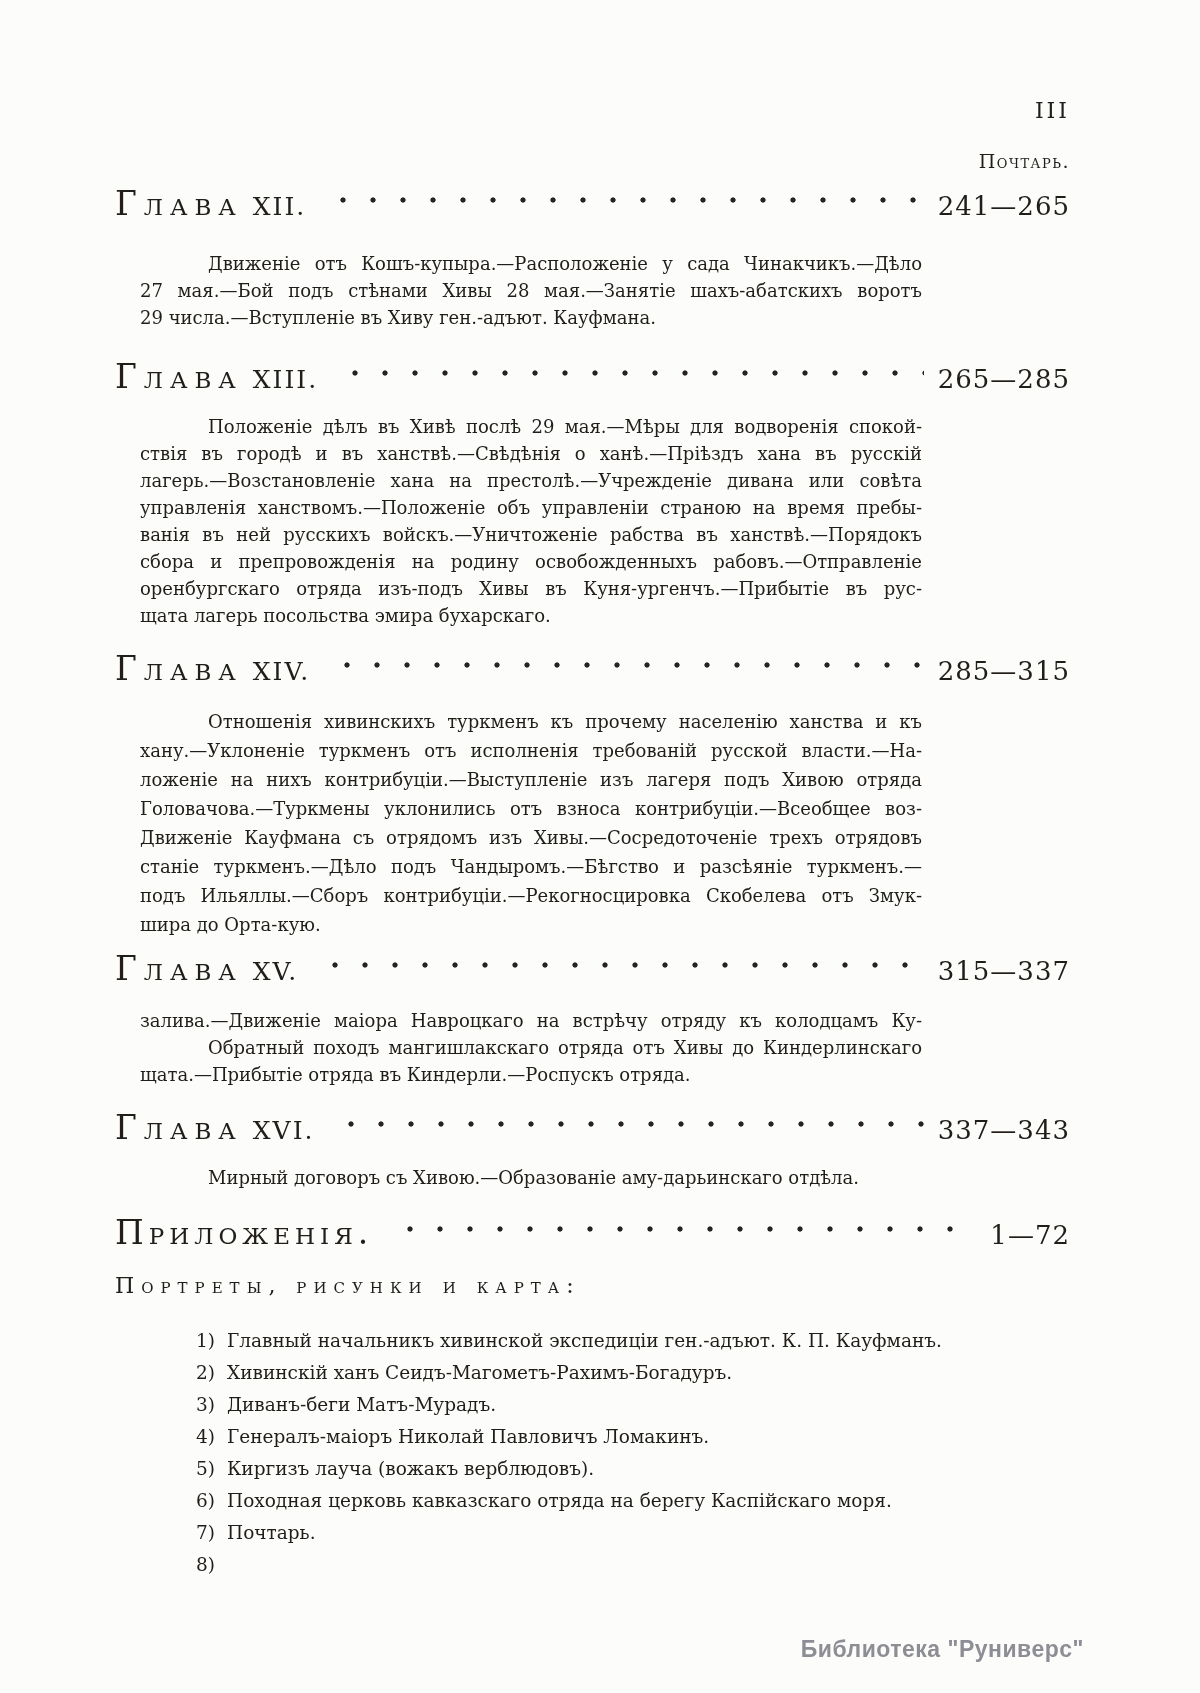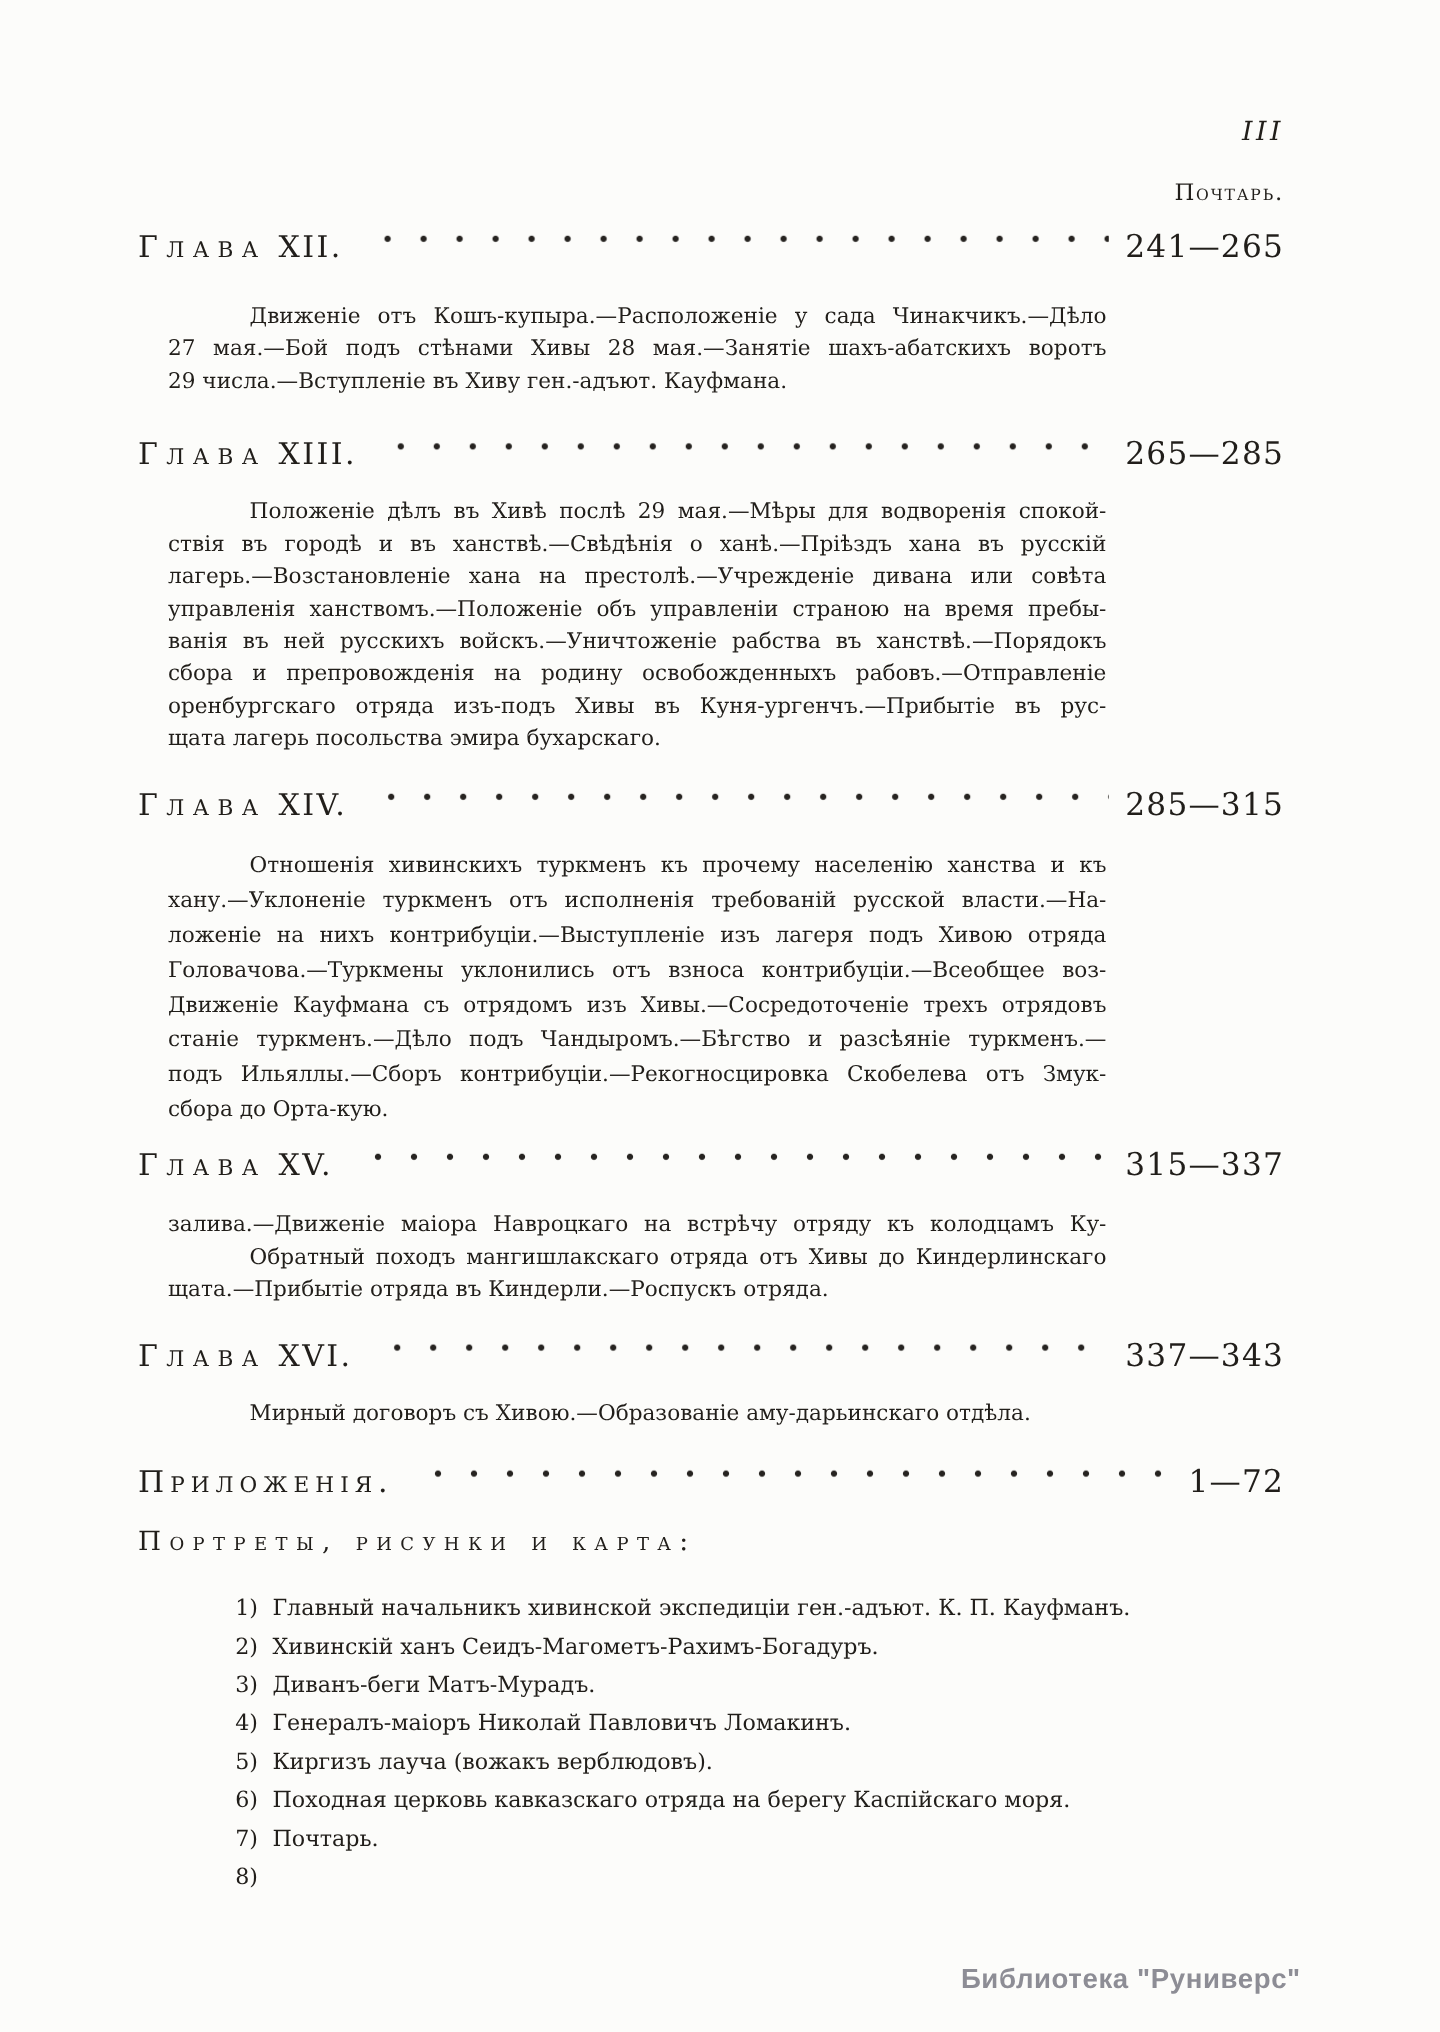--- a/index.html
+++ b/index.html
@@ -16,38 +16,37 @@
     background: #fcfcfa;
     box-sizing: border-box;
     padding: 98px 130px 0 115px;
     overflow: hidden;
   }
   .page-number {
     text-align: right;
     font-size: 22px;
     letter-spacing: 3px;
     height: 28px;
-    font-style: italic;
   }
   .col-header {
     margin-top: 24px;
     text-align: right;
     font-variant: small-caps;
     font-size: 19px;
     letter-spacing: 1.5px;
     height: 24px;
   }
   .toc-row {
     display: flex;
     align-items: baseline;
     height: 34px;
   }
   .ch-word {
     font-variant: small-caps;
-    font-size: 25px;
+    font-size: 33px;
     letter-spacing: 7px;
     white-space: nowrap;
   }
   .ch-word.appendix { letter-spacing: 5px; }
   .ch-num {
     font-size: 25px;
     letter-spacing: 2px;
     margin-left: 10px;
     white-space: nowrap;
   }
@@ -167,21 +166,21 @@
     <span class="pages">285—315</span>
   </div>
   <div class="desc desc-14 lh29">
       <div class="line first">Отношенія хивинскихъ туркменъ къ прочему населенію ханства и къ</div>
       <div class="line">хану.—Уклоненіе туркменъ отъ исполненія требованій русской власти.—На-</div>
       <div class="line">ложеніе на нихъ контрибуціи.—Выступленіе изъ лагеря подъ Хивою отряда</div>
       <div class="line">Головачова.—Туркмены уклонились отъ взноса контрибуціи.—Всеобщее воз-</div>
       <div class="line">Движеніе Кауфмана съ отрядомъ изъ Хивы.—Сосредоточеніе трехъ отрядовъ</div>
       <div class="line">станіе туркменъ.—Дѣло подъ Чандыромъ.—Бѣгство и разсѣяніе туркменъ.—</div>
       <div class="line">подъ Ильяллы.—Сборъ контрибуціи.—Рекогносцировка Скобелева отъ Змук-</div>
-      <div class="line last">сбора до Орта-кую.</div>
+      <div class="line last">шира до Орта-кую.</div>
     </div>
 
   <div class="toc-row row-15">
     <span class="ch-word">Глава</span>
     <span class="ch-num">XV.</span>
     <span class="dots"></span>
     <span class="pages">315—337</span>
   </div>
   <div class="desc desc-15">
       <div class="line">залива.—Движеніе маіора Навроцкаго на встрѣчу отряду къ колодцамъ Ку-</div>

